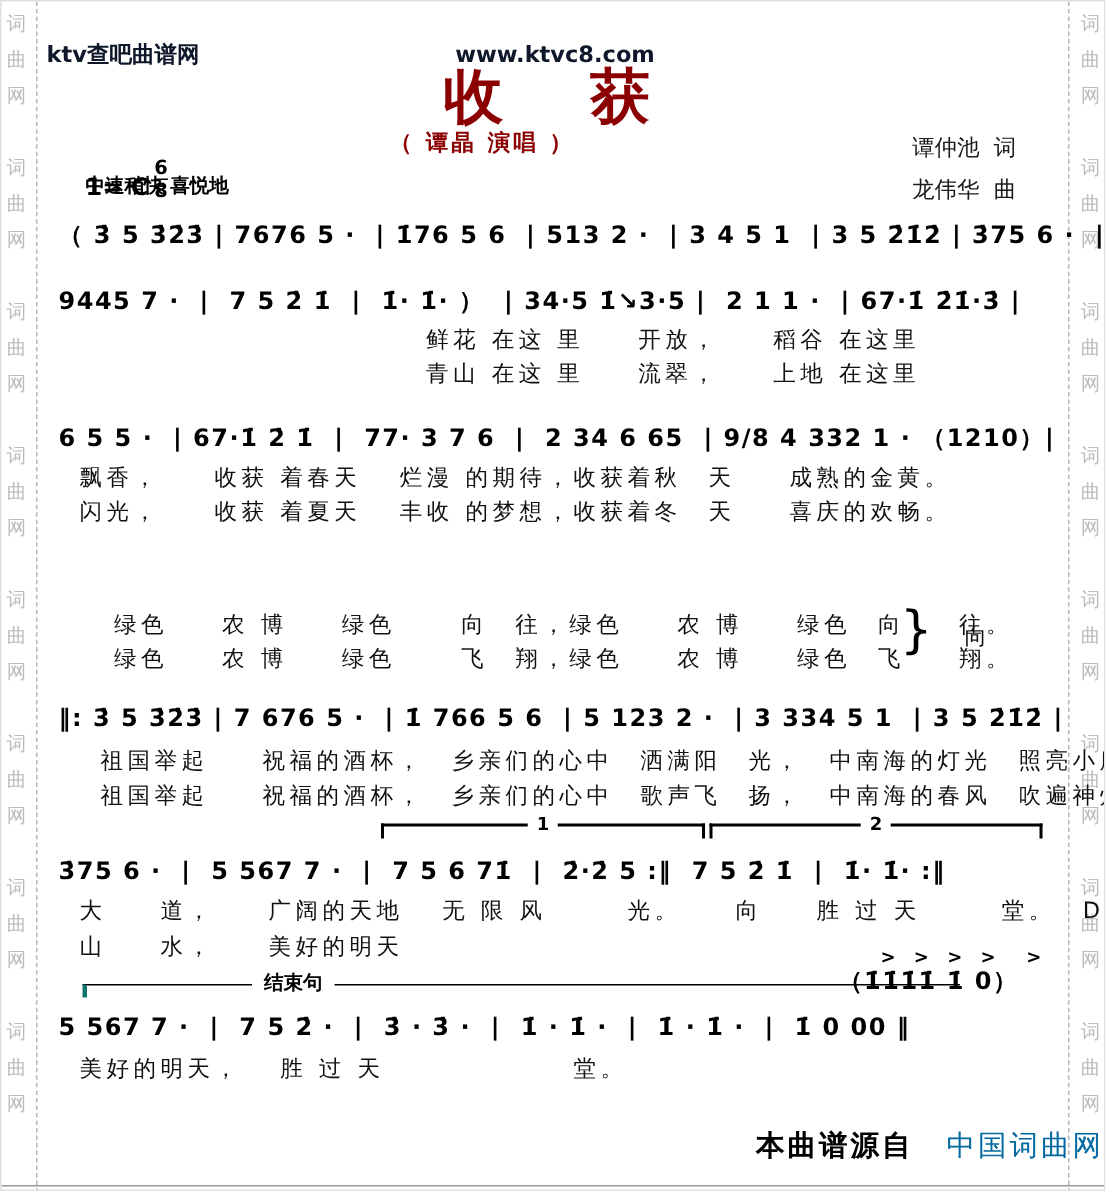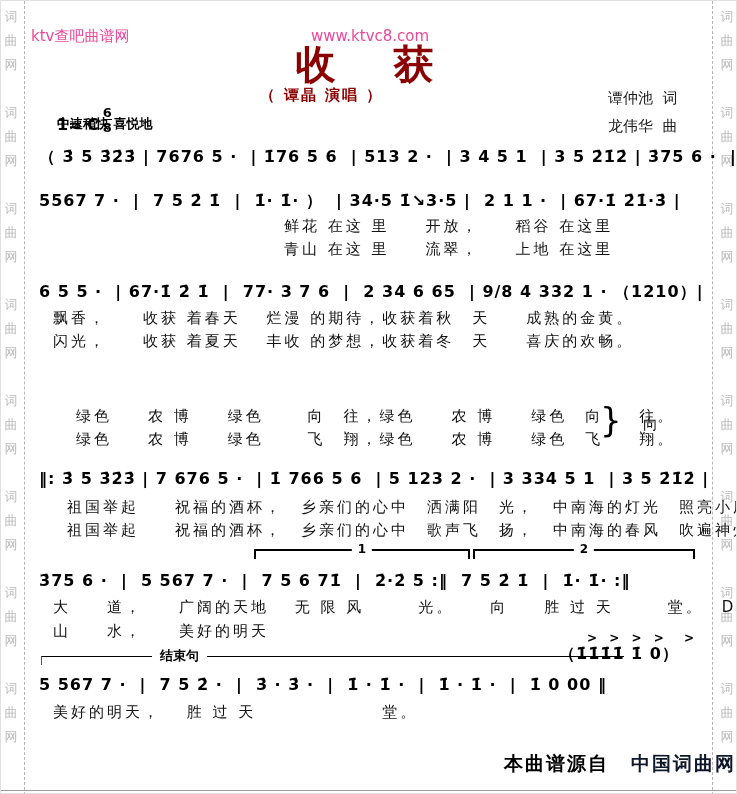--- a/index.html
+++ b/index.html
@@ -11,21 +11,21 @@
   .wm-col{
     position:absolute;top:4px;width:18px;color:#bcbcbc;font-size:13px;
     line-height:24px;white-space:pre-line;text-align:center;user-select:none;
   }
   .wm-left{left:1px;}
   .wm-right{left:717px;}
   .dash{position:absolute;top:0;height:794px;width:0;border-left:1px dashed #b5b5b5;}
   .dash-left{left:23px;}
   .dash-right{left:711px;}
   .bottom-line{position:absolute;left:0;top:789px;width:737px;border-top:1px solid #9a9a9a;}
-  .site-link{position:absolute;font-size:15px;font-weight:normal;color:#ec4899;}
+  .site-link{position:absolute;font-size:15px;font-weight:bold;color:#0f172a;}
   .link-left{left:30px;top:26px;}
   .link-right{left:16px;top:26px;width:706px;text-align:center;}
   .title{
     position:absolute;left:0;top:36px;width:737px;text-align:center;
     font-size:40px;font-weight:bold;color:#8b0000;letter-spacing:10px;white-space:pre;
   }
   .subtitle{
     position:absolute;left:0;top:85px;width:641px;text-align:center;
     font-size:15px;font-weight:bold;color:#8b0000;letter-spacing:2px;white-space:pre;
   }
@@ -43,32 +43,32 @@
   .lyric{
     position:absolute;font-size:15px;color:#111;letter-spacing:3px;white-space:pre;
   }
   .volta{position:absolute;top:548px;height:8px;border-top:2px solid #000;border-left:2px solid #000;border-right:2px solid #000;}
   .volta-1{left:253px;width:212px;}
   .volta-2{left:472px;width:218px;}
   .volta .num{
     position:absolute;top:-9px;left:50%;transform:translateX(-50%);
     background:#fff;padding:0 6px;font-size:12px;font-weight:bold;line-height:14px;
   }
-  .endbracket{position:absolute;left:40px;top:655px;width:582px;height:8px;border-top:1px solid #000;border-left:1px solid #0f766e;}
+  .endbracket{position:absolute;left:54px;top:655px;width:582px;height:8px;border-top:1px solid #000;border-left:3px solid #0f766e;}
   .endbracket .lbl{
     position:absolute;top:-9px;left:110px;background:#fff;padding:0 8px;
     font-size:13px;font-weight:bold;line-height:16px;white-space:pre;
   }
   .accents{position:absolute;left:586px;top:630px;font-size:12px;font-weight:bold;letter-spacing:4px;white-space:pre;}
   .endfigure{position:absolute;left:558px;top:643px;font-size:16px;font-weight:bold;letter-spacing:1px;white-space:pre;}
   .brace{position:absolute;left:599px;top:402px;font-size:34px;font-weight:normal;color:#000;line-height:1;}
   .brace-word{position:absolute;left:642px;top:414px;font-size:15px;color:#111;}
   .footer{position:absolute;left:503px;top:750px;display:flex;gap:22px;align-items:baseline;}
   .footer .prefix{font-size:19px;font-weight:bold;color:#000;letter-spacing:2px;}
-  .footer .brand{font-size:19px;font-weight:bold;color:#0f172a;letter-spacing:2px;}
+  .footer .brand{font-size:19px;font-weight:normal;color:#0369a1;letter-spacing:2px;}
 </style>
 </head>
 <body>
 
 <div class="page">
 
   <div class="wm-col wm-left">词
 曲
 网
 
@@ -145,21 +145,21 @@
       <span class="num">6</span>
       <span class="den">8</span>
     </span>
   </div>
   <div class="tempo">中速稍快 喜悦地</div>
   <div class="credit credit-lyr">谭仲池  词</div>
   <div class="credit credit-cmp">龙伟华  曲</div>
 
   <div class="notation" style="top:146px">（ 3̇ 5 3̇2̇3̇ | 7676 5 ·  | 1̇76 5 6  | 513 2 ·  | 3 4 5 1  | 3 5 2̇1̇2̇ | 3̇75 6 ·  |</div>
 
-  <div class="notation" style="top:190px">5567 7 ·  |  7 5 2̇ 1̇  |  1̇· 1̇· ）  | 34·5 1̇↘3·5 |  2 1 1 ·  | 67·1̇ 2̇1̇·3̇ |</div>
+  <div class="notation" style="top:190px">9445 7 ·  |  7 5 2̇ 1̇  |  1̇· 1̇· ）  | 34·5 1̇↘3·5 |  2 1 1 ·  | 67·1̇ 2̇1̇·3̇ |</div>
   <div class="lyric" style="left:283px;top:216px">鲜花 在这 里　　开放，　　稻谷 在这里</div>
   <div class="lyric" style="left:283px;top:239px">青山 在这 里　　流翠，　　上地 在这里</div>
 
   <div class="notation" style="top:281px">6 5 5 ·  | 67·1̇ 2̇ 1̇  |  77· 3 7 6  |  2 34 6 65  | 9/8 4 332 1 · （1210）|</div>
   <div class="lyric" style="left:52px;top:308px">飘香，　　收获 着春天　 烂漫 的期待，收获着秋　天　　成熟的金黄。</div>
   <div class="lyric" style="left:52px;top:331px">闪光，　　收获 着夏天　 丰收 的梦想，收获着冬　天　　喜庆的欢畅。</div>
 
   <div class="lyric" style="left:75px;top:406px">绿色　　农 博　　绿色　　 向　往，绿色　　农 博　　绿色　向　　往。</div>
   <div class="lyric" style="left:75px;top:429px">绿色　　农 博　　绿色　　 飞　翔，绿色　　农 博　　绿色　飞　　翔。</div>
   <div class="brace">}</div>

